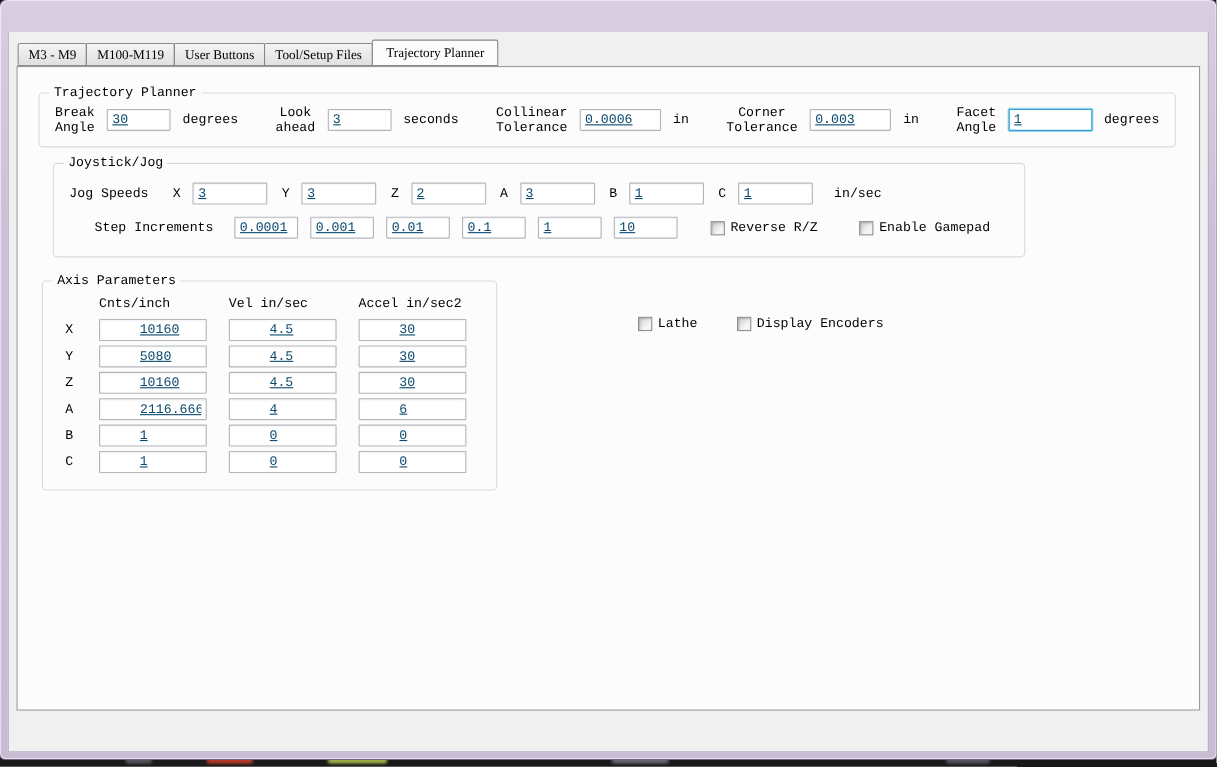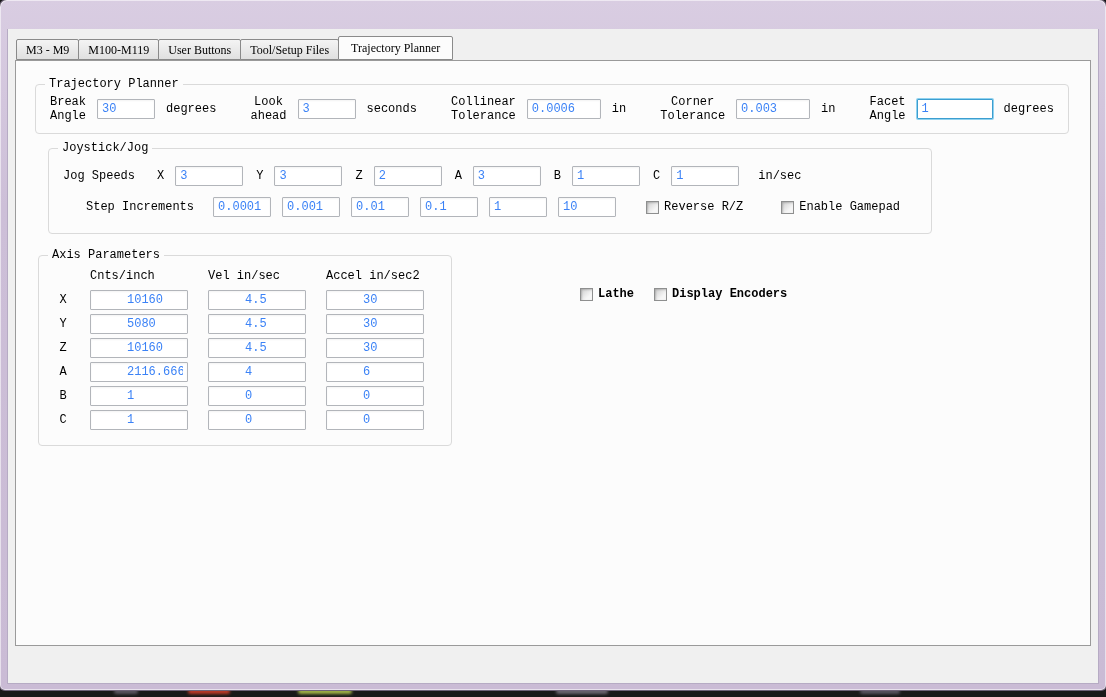--- a/index.html
+++ b/index.html
@@ -46,22 +46,22 @@
 
   .tabpage { position:absolute; left:7px; right:7px; top:31px; bottom:37px; background:#fcfcfc;
              border:1px solid #9a9a9a; z-index:1; }
 
   
   .group { position:absolute; border:1px solid #dadada; border-radius:4px; }
   .group-label { position:absolute; top:-8px; left:9px; background:#fcfcfc; padding:0 4px; line-height:14px; white-space:nowrap; }
 
   
   .tin { height:20px; border:1px solid #b2b5ba; border-radius:1px; padding:1px 4px;
-         font:12px "Liberation Mono", monospace; background:#fff; color:#3b82f6;
-         box-shadow: inset 0 1px 2px rgba(0,0,0,.05); }
+         font:12px "Liberation Mono", monospace; background:#fff; color:#0c4a6e;
+         box-shadow: inset 0 1px 2px rgba(0,0,0,.05); text-decoration: underline; }
   .tin.focused { border:1px solid #3c9ed0; box-shadow: 0 0 0 1px #90d2ef; }
   .w58 { width:58px; } .w68 { width:68px; } .w74 { width:74px; } .w76 { width:76px; } .w98 { width:98px;padding-left:36px; }
 
   
   .cbgroup { display:flex; align-items:center; gap:5px; cursor:pointer; white-space:nowrap; }
   .cb { width:13px; height:13px; flex:0 0 13px; border:1px solid #8e8f8f;
         background:linear-gradient(135deg,#cfcfcf,#f6f6f6 70%);
         box-shadow: inset 1px 1px 2px rgba(0,0,0,.2); }
 
   
@@ -79,21 +79,21 @@
   .step-in { margin-right:11px; }
   .cb-rz { margin-left:19px; }
   .cb-gp { margin-left:38px; }
 
   
   .axis-grid { display:grid; grid-template-columns:14px 98px 98px 98px; column-gap:20px; row-gap:4px;
                align-items:center; padding:12px 0 0 17px; }
   .axis-head { line-height:16px; margin-bottom:2px; white-space:nowrap; }
   .axis-letter { text-align:center; }
 
-  .options-row { position:absolute; left:564px; top:226px; display:flex; gap:20px;font-weight:bold; }
+  .options-row { position:absolute; left:564px; top:226px; display:flex; gap:36px; }
 
   
   .button-row { position:absolute; right:11px; bottom:7px; display:flex; gap:13px; }
   .btn { width:100px; height:23px; text-align:center; line-height:21px; cursor:pointer;
          background:linear-gradient(#f5f5f5,#efefef 45%,#e2e2e2 50%,#d9d9d9);
          border:1px solid #8e8e8e; border-radius:3px;
          box-shadow: inset 0 0 0 1px #fcfcfc; }
   .btn.ok { border:2px solid #43a4d5; border-radius:4px; line-height:19px;
             box-shadow: inset 0 0 0 1px #d2eefb; }
 </style>

